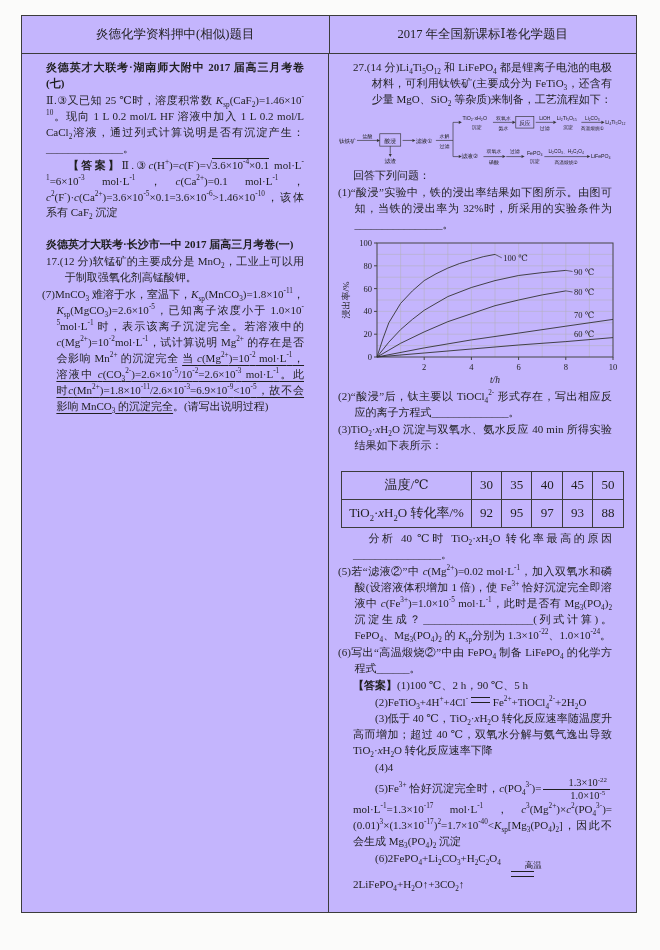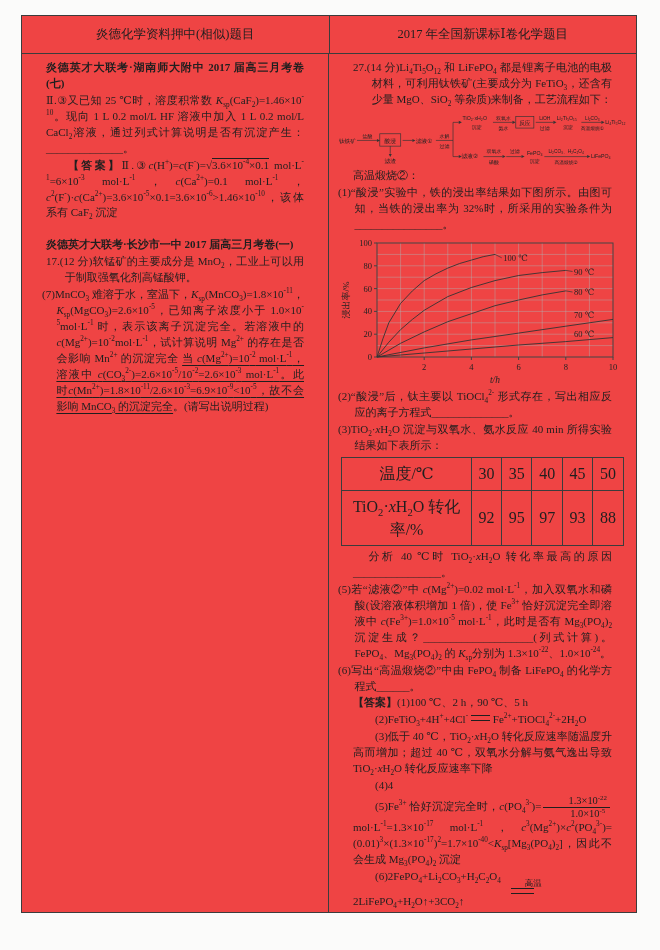--- a/index.html
+++ b/index.html
@@ -4,21 +4,21 @@
 <style>
   html,body{margin:0;padding:0;}
   body{
     width:660px;height:950px;background:#fbfbfa;position:relative;
     font-family:"Liberation Serif","DejaVu Serif",serif;color:#1f1f1f;
     -webkit-font-smoothing:antialiased;
   }
   .frame{
     position:absolute;left:21px;top:15px;width:616px;height:898px;
     border:1.3px solid #3c3c3c;display:flex;flex-direction:column;box-sizing:border-box;
-    background:#ef4444;
+    background:#c4b5fd;
   }
   .head-row{display:flex;border-bottom:1.3px solid #3c3c3c;}
   .head-cell{flex:1;text-align:center;padding:10px 4px;font-size:12.5px;box-sizing:border-box;}
   .head-cell.first{border-right:1.3px solid #3c3c3c;}
   .body-row{flex:1;display:flex;overflow:hidden;}
   .col{width:50%;box-sizing:border-box;padding:5px 8px 4px 8px;font-size:11px;line-height:1.45;text-align:justify;}
   .col-left{border-right:1.3px solid #3c3c3c;}
   p{margin:1px 16px;}
   .sec-title{font-weight:bold;font-size:11px;}
   .mt{margin-top:16px;}
@@ -37,21 +37,21 @@
   .frac .fd{padding:0 3px;}
   .dline{display:inline-block;width:1.7em;height:4px;border-top:1px solid #1f1f1f;border-bottom:1px solid #1f1f1f;vertical-align:0.22em;margin:0 3px;}
   .ovs{display:inline-flex;flex-direction:column;align-items:center;vertical-align:-0.55em;margin:0 2px;line-height:1;}
   .ovs .cond{font-size:8.5px;}
   .ovs .dl{width:2.1em;height:4px;border-top:1px solid #1f1f1f;border-bottom:1px solid #1f1f1f;margin-top:1px;}
   .flow{width:100%;height:auto;margin:2px 0 3px 0;display:block;}
   .flow text{fill:#222;font-family:"Liberation Sans","DejaVu Sans",sans-serif;}
   .chart-wrap{margin:2px 0 2px 0;}
   #leach-chart{display:block;width:292px;height:152px;}
   #leach-chart text{fill:#222;font-family:"Liberation Serif","DejaVu Serif",serif;}
-  table.data-table{border-collapse:collapse;margin:4px auto 3px auto;width:97%;font-size:16px;padding-left:44px;}
+  table.data-table{border-collapse:collapse;margin:18px auto 3px auto;width:97%;font-size:13px;padding-left:44px;}
   table.data-table td{border:1px solid #3c3c3c;text-align:center;padding:4px 2px;}
   table.data-table td.lab{width:46%;}
   .footer{position:absolute;left:0;top:953px;width:540px;text-align:center;font-size:11px;color:#333;}
 </style>
 </head>
 <body>
 
 <div class="frame">
   <div class="head-row">
     <div class="head-cell first">炎德化学资料押中(相似)题目</div>
@@ -125,21 +125,21 @@
         <text x="165" y="45.5" font-size="5.2" text-anchor="middle">双氧水</text>
         <text x="165" y="57" font-size="5.2" text-anchor="middle">磷酸</text>
         <text x="187" y="45.5" font-size="5.2" text-anchor="middle">过滤</text>
         <text x="208" y="47" font-size="5.5" text-anchor="middle">FePO₄</text>
         <text x="208" y="56" font-size="5.2" text-anchor="middle">沉淀</text>
         <text x="241" y="45.5" font-size="5" text-anchor="middle">Li₂CO₃、H₂C₂O₄</text>
         <text x="241" y="57" font-size="5" text-anchor="middle">高温煅烧②</text>
         <text x="267" y="51" font-size="5.5">LiFePO₄</text>
       </svg>
 
-      <p>高温煅烧②：</p>
+      <p>回答下列问题：</p>
       <p class="qi">(1)“酸浸”实验中，铁的浸出率结果如下图所示。由图可知，当铁的浸出率为 32%时，所采用的实验条件为________________。</p>
 
       <div class="chart-wrap">
         <svg id="leach-chart" viewBox="0 0 292 152">
             <line x1="63.6" y1="8" x2="63.6" y2="122" stroke="#b0b0b0" stroke-width="0.45"></line>
             <line x1="87.2" y1="8" x2="87.2" y2="122" stroke="#b0b0b0" stroke-width="0.45"></line>
             <line x1="110.8" y1="8" x2="110.8" y2="122" stroke="#b0b0b0" stroke-width="0.45"></line>
             <line x1="134.4" y1="8" x2="134.4" y2="122" stroke="#b0b0b0" stroke-width="0.45"></line>
             <line x1="158" y1="8" x2="158" y2="122" stroke="#b0b0b0" stroke-width="0.45"></line>
             <line x1="181.6" y1="8" x2="181.6" y2="122" stroke="#b0b0b0" stroke-width="0.45"></line>

